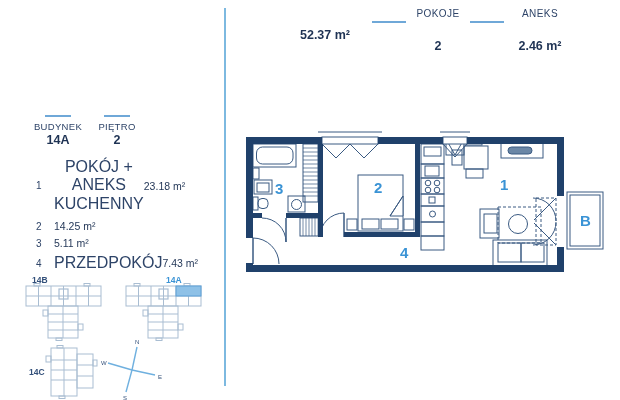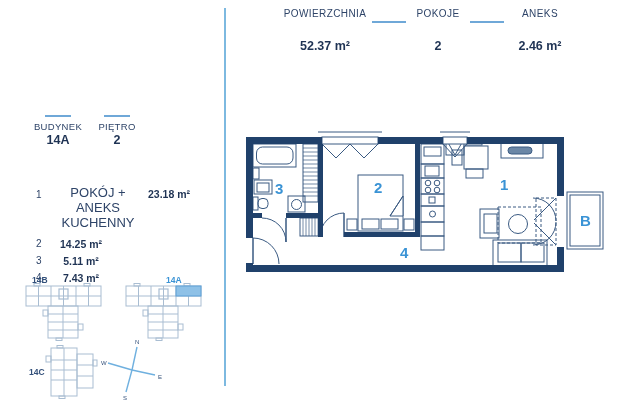--- a/index.html
+++ b/index.html
@@ -14,35 +14,34 @@
   .vdivider{position:absolute;width:2px;background:#7db9e0;}
   
   .field{position:absolute;text-align:center;}
   .field .topline{height:2px;background:#6fa8d8;width:26px;margin:0 auto 4px auto;}
   .field .lbl{font-size:9.5px;letter-spacing:.3px;color:#2e4468;}
   .field .val{font-size:12.5px;font-weight:bold;color:#1f3354;margin-top:1px;}
   
   #legend{position:absolute;left:28px;top:158px;width:168px;}
   .lrow{display:flex;align-items:center;margin-bottom:5px;}
   .lrow .no{width:18px;padding-left:8px;font-size:10px;color:#2e4468;flex:none;}
-  .lrow .nm{flex:1;text-align:center;font-size:13px;line-height:1.15;color:#2e4468;margin-top:28px;}
-  .lrow .ar{width:54px;text-align:center;font-size:10.5px;font-weight:bold;color:#1f3354;flex:none;}
+  .lrow .nm{flex:1;text-align:center;font-size:16px;line-height:1.15;color:#2e4468;}
+  .lrow .ar{width:54px;text-align:left;font-size:10.5px;font-weight:normal;color:#1f3354;flex:none;}
   svg text{font-family:"Liberation Sans","DejaVu Sans",sans-serif;}
   .roomnum{font-size:15px;font-weight:bold;fill:#3a93d5;}
   .minilbl{font-size:8.5px;font-weight:bold;fill:#33507a;}
   .minilbl.blue{fill:#3a93d5;}
   .compassltr{font-size:6px;fill:#33507a;}
 </style>
 </head>
 <body>
 
 <div id="page">
 
   <div class="stat" style="left:270px;top:8px;width:110px;">
-    <div class="lbl">POWIERZCHNIA</div>
     <div class="val">52.37 m²</div>
   </div>
   <div class="hdash" style="left:372px;top:21px;width:34px;"></div>
   <div class="stat" style="left:408px;top:8px;width:60px;">
     <div class="lbl">POKOJE</div>
     <div class="val">2</div>
   </div>
   <div class="hdash" style="left:470px;top:21px;width:34px;"></div>
   <div class="stat" style="left:505px;top:8px;width:70px;">
     <div class="lbl">ANEKS</div>
@@ -71,20 +70,21 @@
     <div class="lrow">
       <div class="no">2</div>
       <div class="ar">14.25 m²</div>
     </div>
     <div class="lrow">
       <div class="no">3</div>
       <div class="ar">5.11 m²</div>
     </div>
     <div class="lrow">
       <div class="no">4</div>
+      <div class="nm">PRZEDPOKÓJ</div>
       <div class="ar">7.43 m²</div>
     </div>
   </div>
 
   <div class="abs" style="left:6px;top:274px;width:210px;height:126px;">
     <svg width="210" height="126" viewBox="0 0 210 126">
 
       <g transform="translate(20,12)" stroke="#a9bdd2" fill="none" stroke-width="1">
         <rect x="0" y="0" width="75" height="20"></rect>
         <line x1="0" y1="10" x2="75" y2="10"></line>

